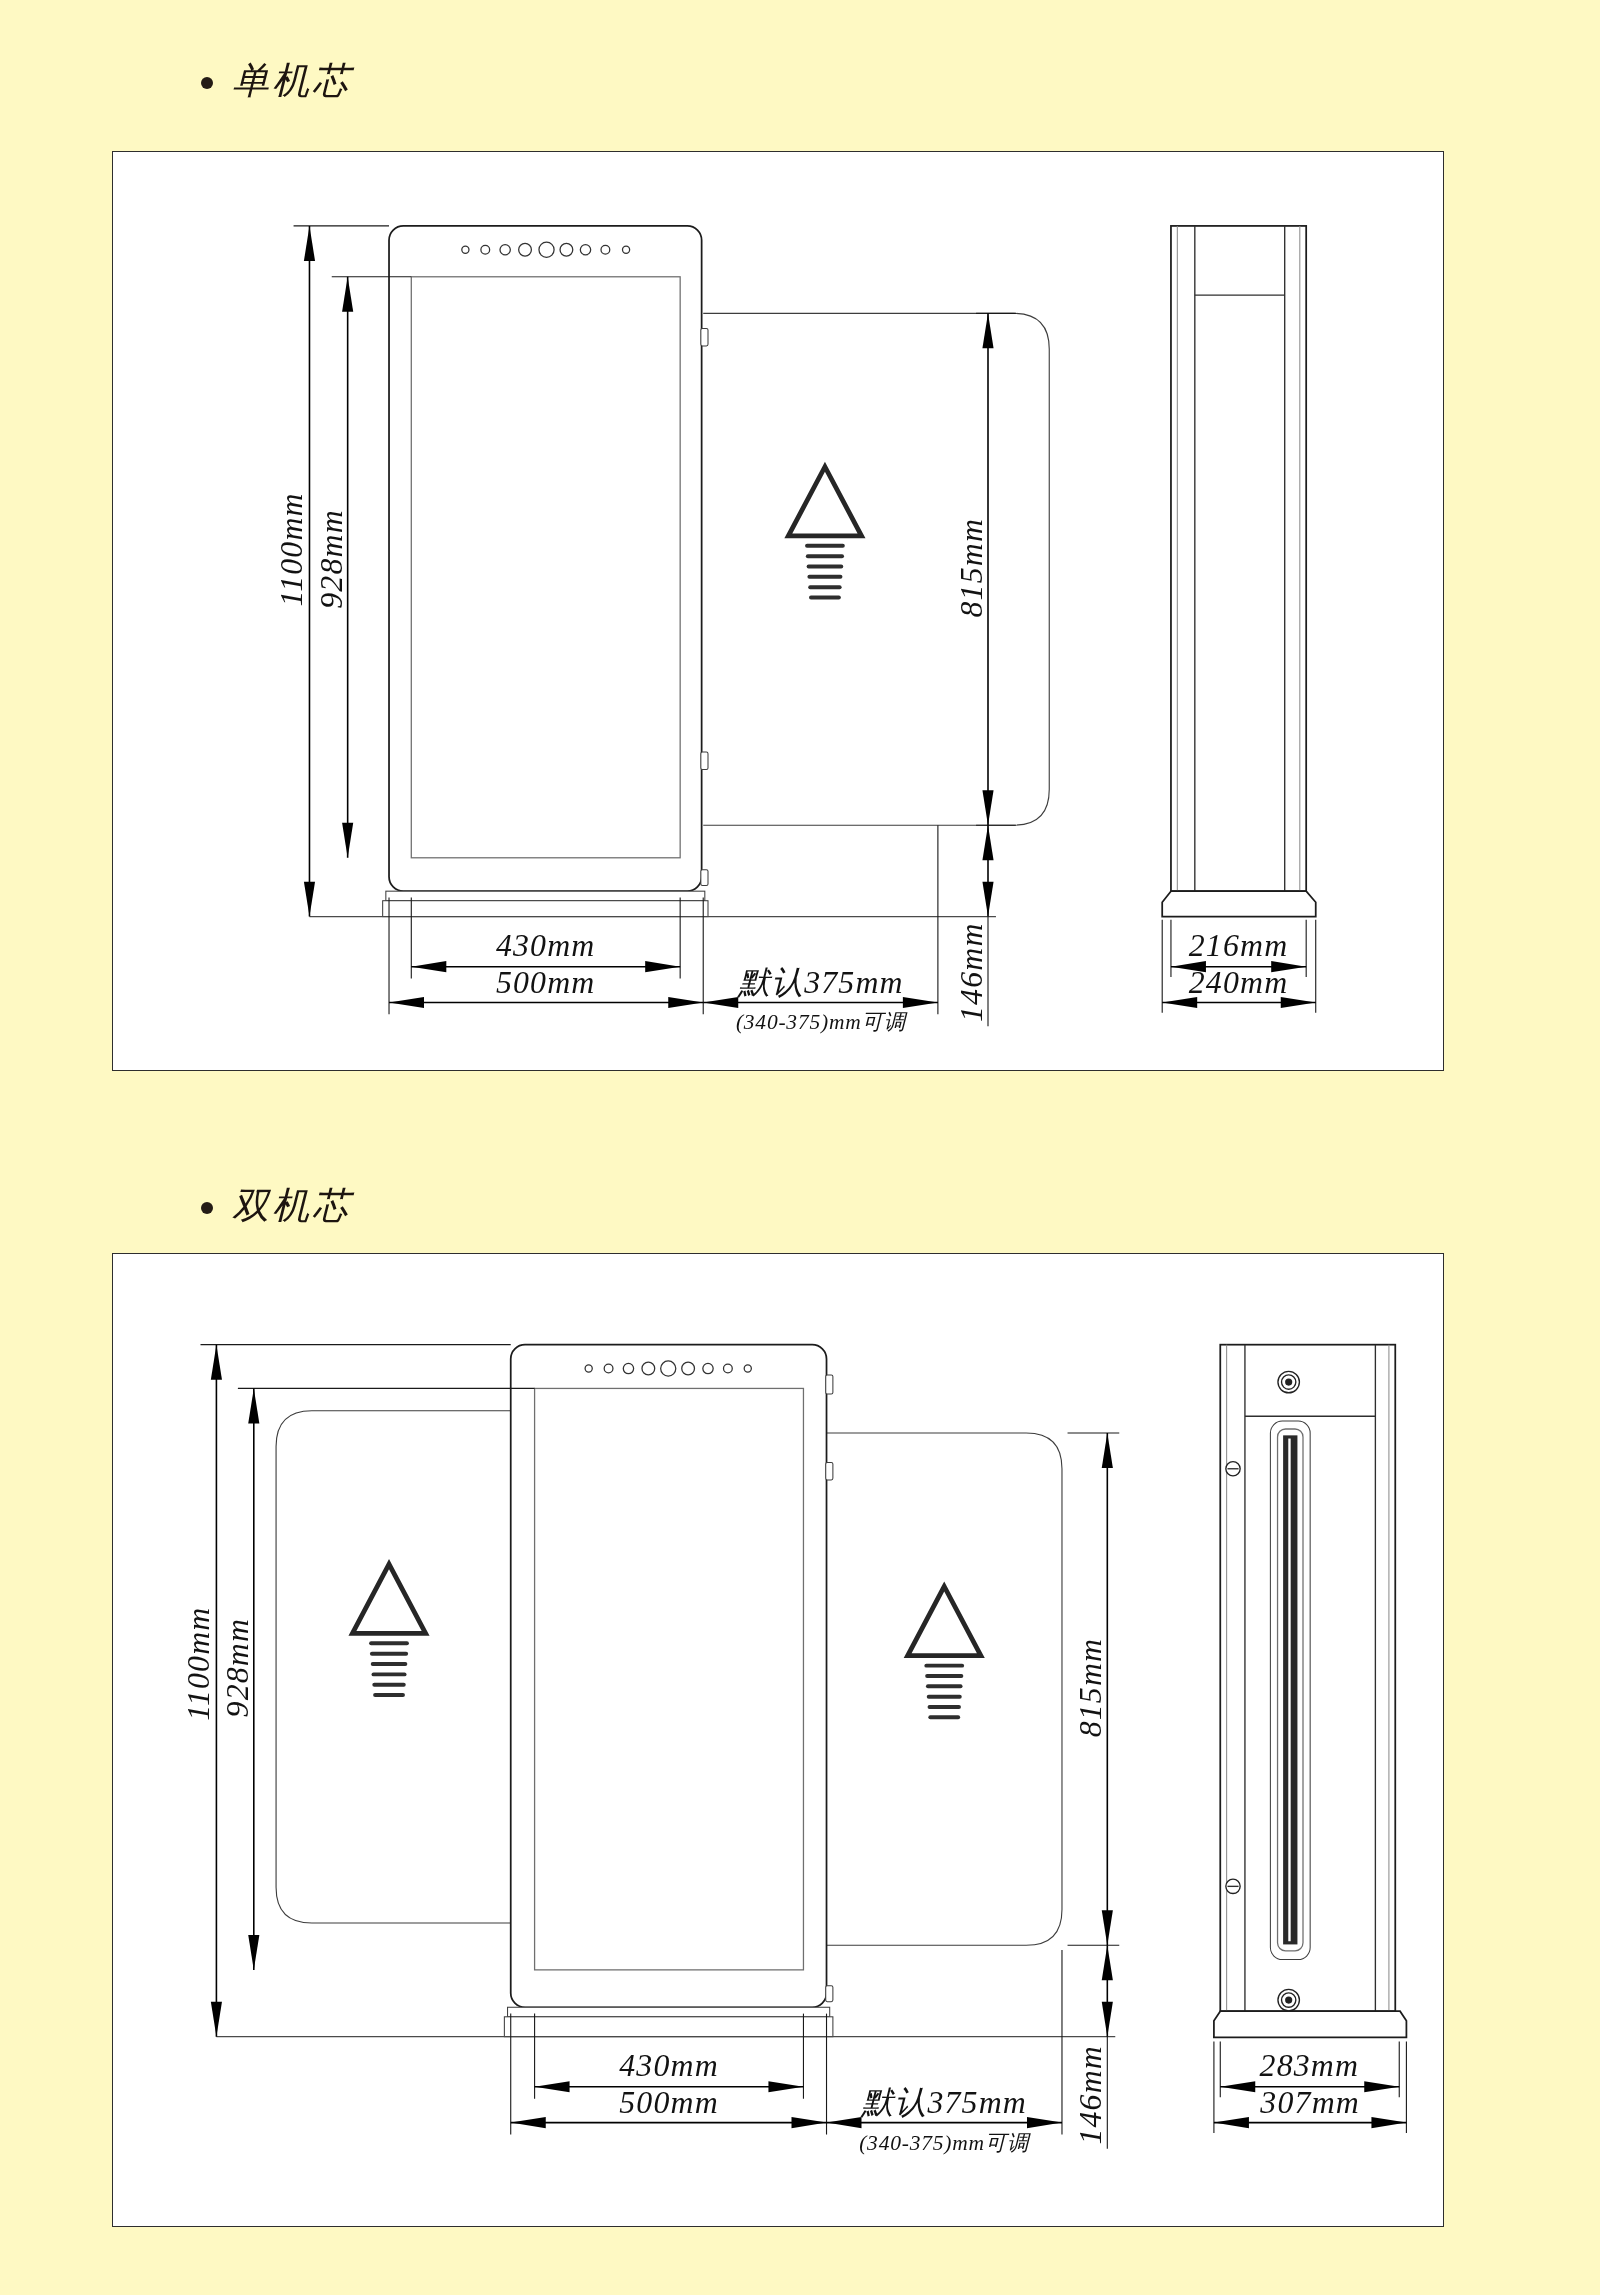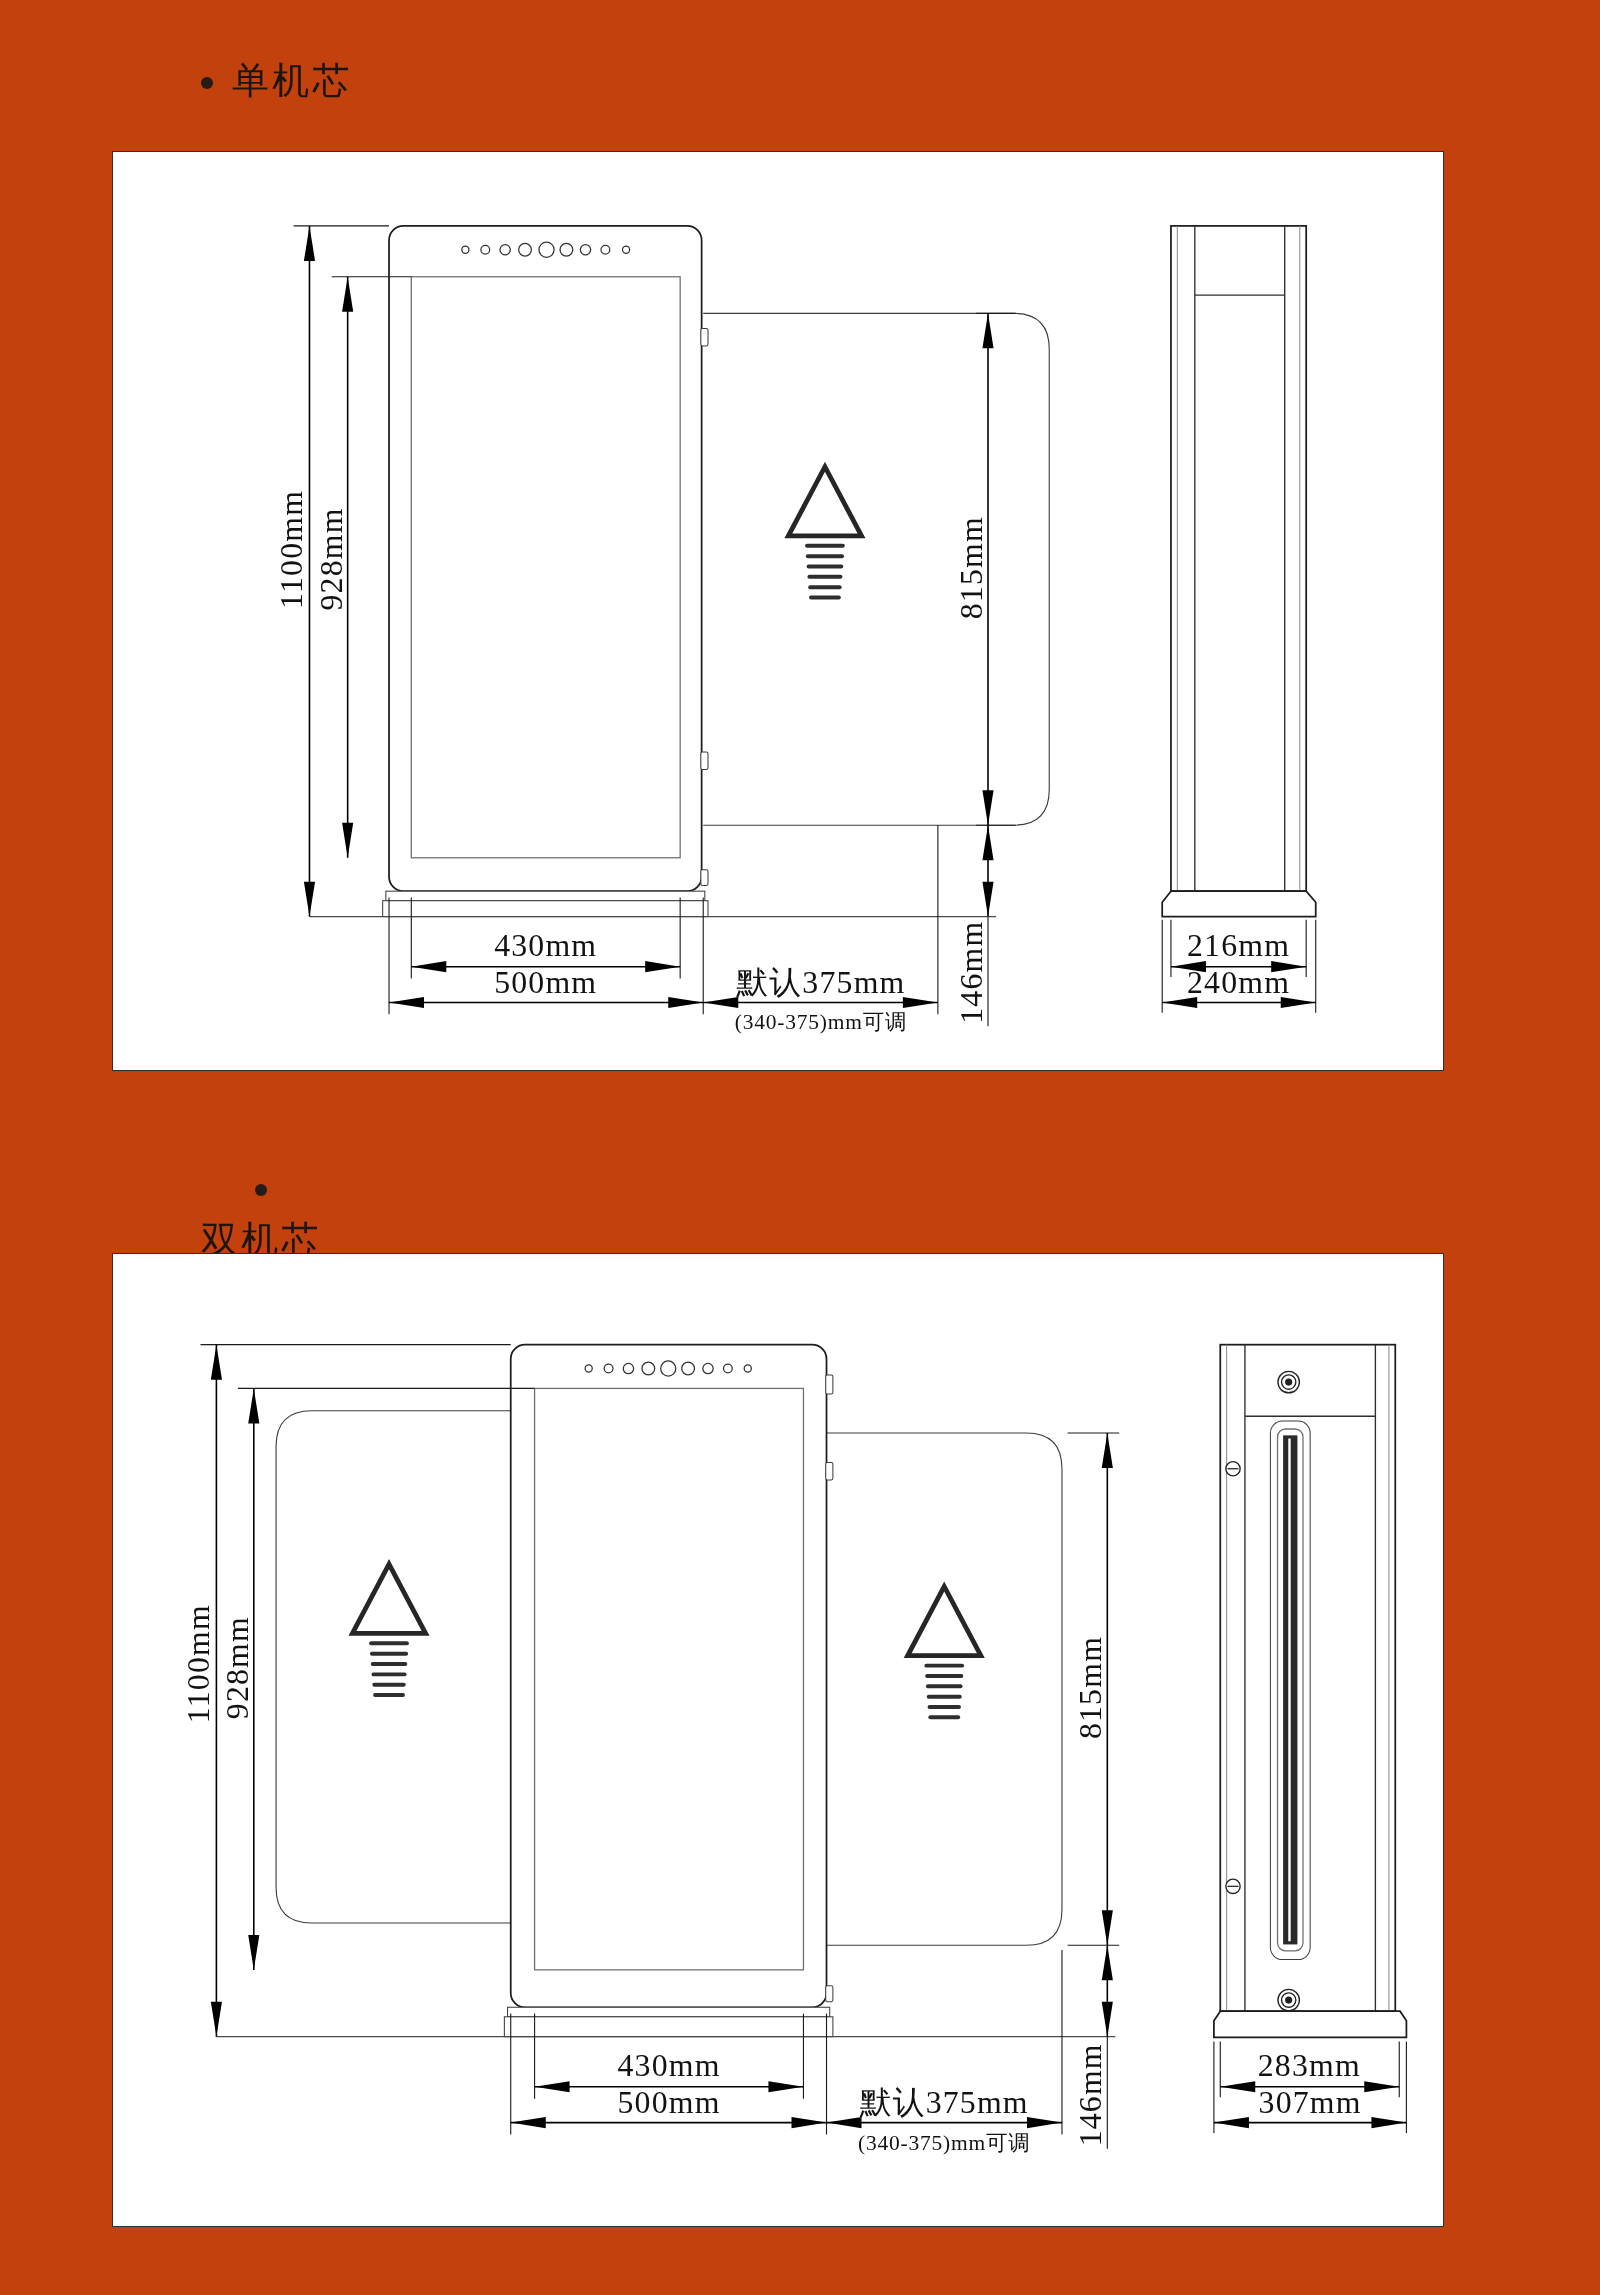--- a/index.html
+++ b/index.html
@@ -1,17 +1,17 @@
 <!DOCTYPE html>
 <html style="font-size:12.7px"><head>
 <meta charset="utf-8">
 <style>
   html,body{margin:0;padding:0;background:#fff;}
-  .page{position:relative;width:1601px;height:2295px;background:#c2410c;overflow:hidden;
-        font-family:"Liberation Serif","DejaVu Serif",serif;}
+  .page{position:relative;width:1601px;height:2295px;background:#fef9c3;overflow:hidden;
+        font-family:"Liberation Serif","DejaVu Serif",serif;font-style:italic;}
   .section-title{position:absolute;display:flex;align-items:center;gap:19px;
         font-size:37px;letter-spacing:3.2px;color:#1d1510;}
   .bullet{width:12px;height:12px;border-radius:50%;background:#241c16;flex:0 0 auto;margin-top:3.2px;}
   .box{position:absolute;border:1.6px solid #2e2e2e;background:#fff;box-sizing:border-box;}
   .box svg{position:absolute;left:0;top:0;width:100%;height:100%;}
 
   
   .outline{fill:#ffffff;stroke:#1c1c1c;stroke-width:2.2;}
   .inner{fill:none;stroke:#6f6f6f;stroke-width:1.6;}
   .panel{fill:#ffffff;stroke:#3d3d3d;stroke-width:1.4;}
@@ -150,21 +150,21 @@
         <g>
           <line class="extline" x1="1319" y1="966" x2="1319" y2="1083"></line>
           <line class="extline" x1="1512" y1="966" x2="1512" y2="1083"></line>
           <line class="dimline" x1="1319" y1="1070" x2="1512" y2="1070" marker-start="url(#arrA)" marker-end="url(#arrA)"></line>
           <text class="dim-text" x="1415" y="1058" text-anchor="middle">240mm</text>
         </g>
       </g>
     </svg>
   </div>
 
-  <div class="section-title" style="left:201px;top:1181px;flex-direction:column;">
+  <div class="section-title" style="left:201px;top:1181px;">
     <span class="bullet"></span>
     <span>双机芯</span>
   </div>
 
   <div class="box" style="left:112px;top:1253px;width:1332px;height:974px;">
     <svg viewBox="0 0 1672 1222" preserveAspectRatio="none">
       <defs>
         <marker id="arrB" markerUnits="userSpaceOnUse" markerWidth="48" markerHeight="18" refX="46" refY="9" orient="auto-start-reverse">
           <path d="M46,9 L2,2 L2,16 Z" fill="#000"></path>
         </marker>

